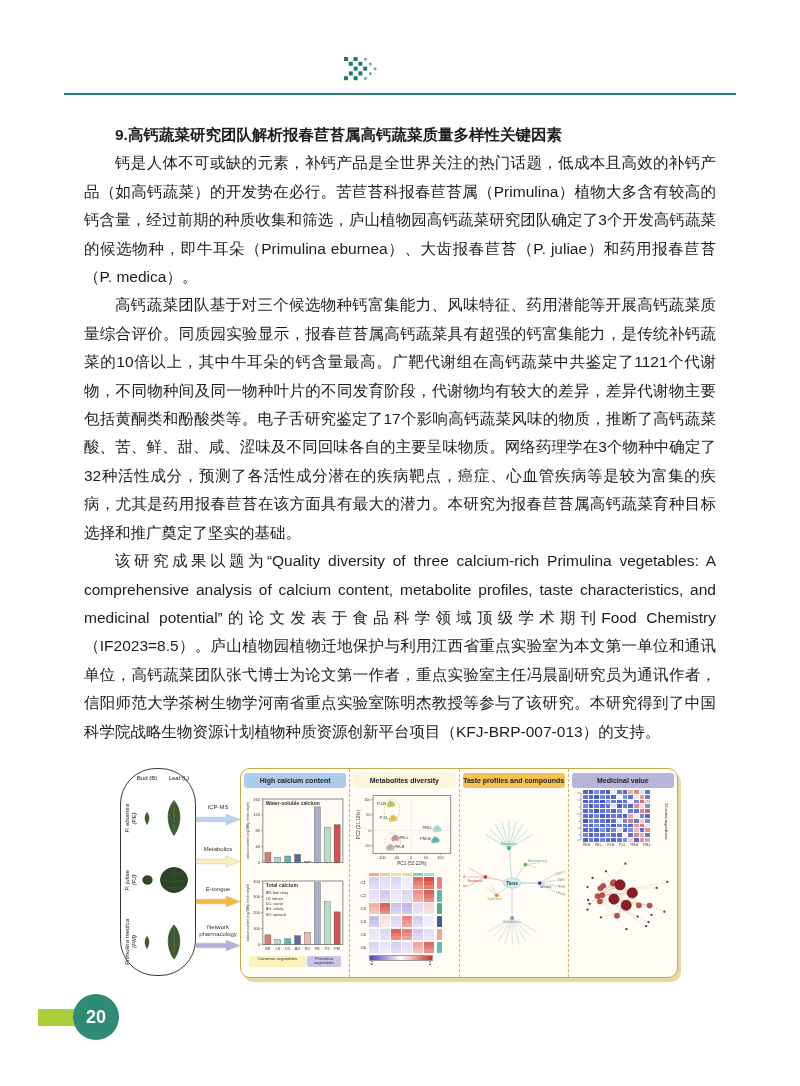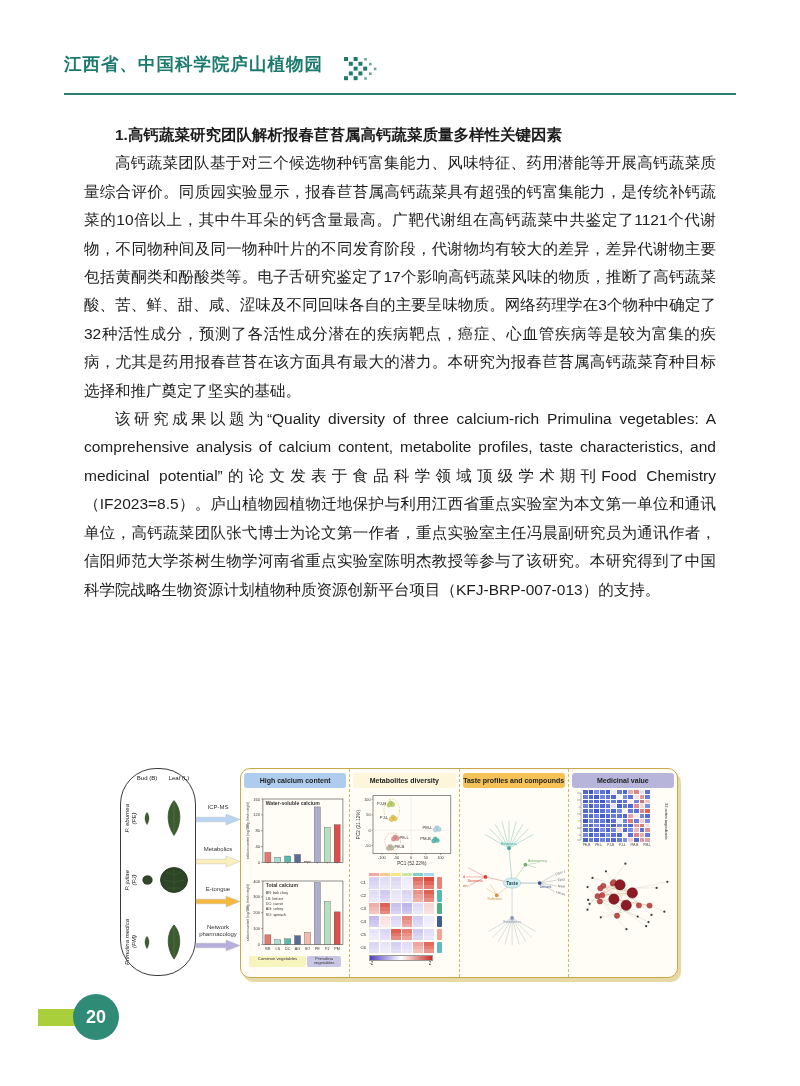--- a/index.html
+++ b/index.html
@@ -61,42 +61,42 @@
   .limebar{position:absolute;left:38px;top:1009px;width:60px;height:17px;background:#a9cf3b;}
   .pagecircle{position:absolute;left:73px;top:994px;width:46px;height:46px;border-radius:50%;
               background:#2f8a76;color:#fff;font-size:18px;font-weight:bold;
               display:flex;align-items:center;justify-content:center;}
 </style>
 </head>
 <body>
 
 <div class="page">
 
-  <div class="org">江西省、中国科学院庐山植物园</div>
   <svg class="logo" width="38" height="27" viewBox="0 0 38 27" id="logo">
       <rect x="0" y="1" width="4" height="4" fill="#1d7b6e"></rect>
       <rect x="4.8" y="5.8" width="4" height="4" fill="#1d7b6e"></rect>
       <rect x="9.6" y="10.6" width="4" height="4" fill="#1d7b6e"></rect>
       <rect x="4.8" y="15.399999999999999" width="4" height="4" fill="#1d7b6e"></rect>
       <rect x="0" y="20.2" width="4" height="4" fill="#1d7b6e"></rect>
       <rect x="9.6" y="1" width="4" height="4" fill="#1d7b6e"></rect>
       <rect x="14.399999999999999" y="5.8" width="4" height="4" fill="#1d7b6e"></rect>
       <rect x="19.2" y="10.6" width="4" height="4" fill="#1d7b6e"></rect>
       <rect x="14.399999999999999" y="15.399999999999999" width="4" height="4" fill="#1d7b6e"></rect>
       <rect x="9.6" y="20.2" width="4" height="4" fill="#1d7b6e"></rect>
       <rect x="20.2" y="2" width="2.6" height="2.6" fill="#6aa89e"></rect>
       <rect x="25" y="6.8" width="2.6" height="2.6" fill="#6aa89e"></rect>
       <rect x="29.799999999999997" y="11.6" width="2.6" height="2.6" fill="#6aa89e"></rect>
       <rect x="25" y="16.4" width="2.6" height="2.6" fill="#6aa89e"></rect>
       <rect x="20.2" y="21.2" width="2.6" height="2.6" fill="#6aa89e"></rect>
     </svg>
   <div class="hrule"></div>
 
   <div class="content">
-    <h2>1.高钙蔬菜研究团队解析报春苣苔属高钙蔬菜质量多样性关键因素</h2>
+    <h2>9.高钙蔬菜研究团队解析报春苣苔属高钙蔬菜质量多样性关键因素</h2>
+    <p>钙是人体不可或缺的元素，补钙产品是全世界关注的热门话题，低成本且高效的补钙产品（如高钙蔬菜）的开发势在必行。苦苣苔科报春苣苔属（Primulina）植物大多含有较高的钙含量，经过前期的种质收集和筛选，庐山植物园高钙蔬菜研究团队确定了3个开发高钙蔬菜的候选物种，即牛耳朵（Primulina eburnea）、大齿报春苣苔（P. juliae）和药用报春苣苔（P. medica）。</p>
     <p>高钙蔬菜团队基于对三个候选物种钙富集能力、风味特征、药用潜能等开展高钙蔬菜质量综合评价。同质园实验显示，报春苣苔属高钙蔬菜具有超强的钙富集能力，是传统补钙蔬菜的10倍以上，其中牛耳朵的钙含量最高。广靶代谢组在高钙蔬菜中共鉴定了1121个代谢物，不同物种间及同一物种叶片的不同发育阶段，代谢物均有较大的差异，差异代谢物主要包括黄酮类和酚酸类等。电子舌研究鉴定了17个影响高钙蔬菜风味的物质，推断了高钙蔬菜酸、苦、鲜、甜、咸、涩味及不同回味各自的主要呈味物质。网络药理学在3个物种中确定了32种活性成分，预测了各活性成分潜在的疾病靶点，癌症、心血管疾病等是较为富集的疾病，尤其是药用报春苣苔在该方面具有最大的潜力。本研究为报春苣苔属高钙蔬菜育种目标选择和推广奠定了坚实的基础。</p>
     <p>该研究成果以题为“Quality diversity of three calcium-rich Primulina vegetables: A comprehensive analysis of calcium content, metabolite profiles, taste characteristics, and medicinal potential”的论文发表于食品科学领域顶级学术期刊Food Chemistry（IF2023=8.5）。庐山植物园植物迁地保护与利用江西省重点实验室为本文第一单位和通讯单位，高钙蔬菜团队张弋博士为论文第一作者，重点实验室主任冯晨副研究员为通讯作者，信阳师范大学茶树生物学河南省重点实验室陈明杰教授等参与了该研究。本研究得到了中国科学院战略生物资源计划植物种质资源创新平台项目（KFJ-BRP-007-013）的支持。</p>
   </div>
 
   <div class="figure">
 
     <div class="capsule">
       <div class="caphead">
         <div>Bud (B)</div>
         <div>Leaf (L)</div>

